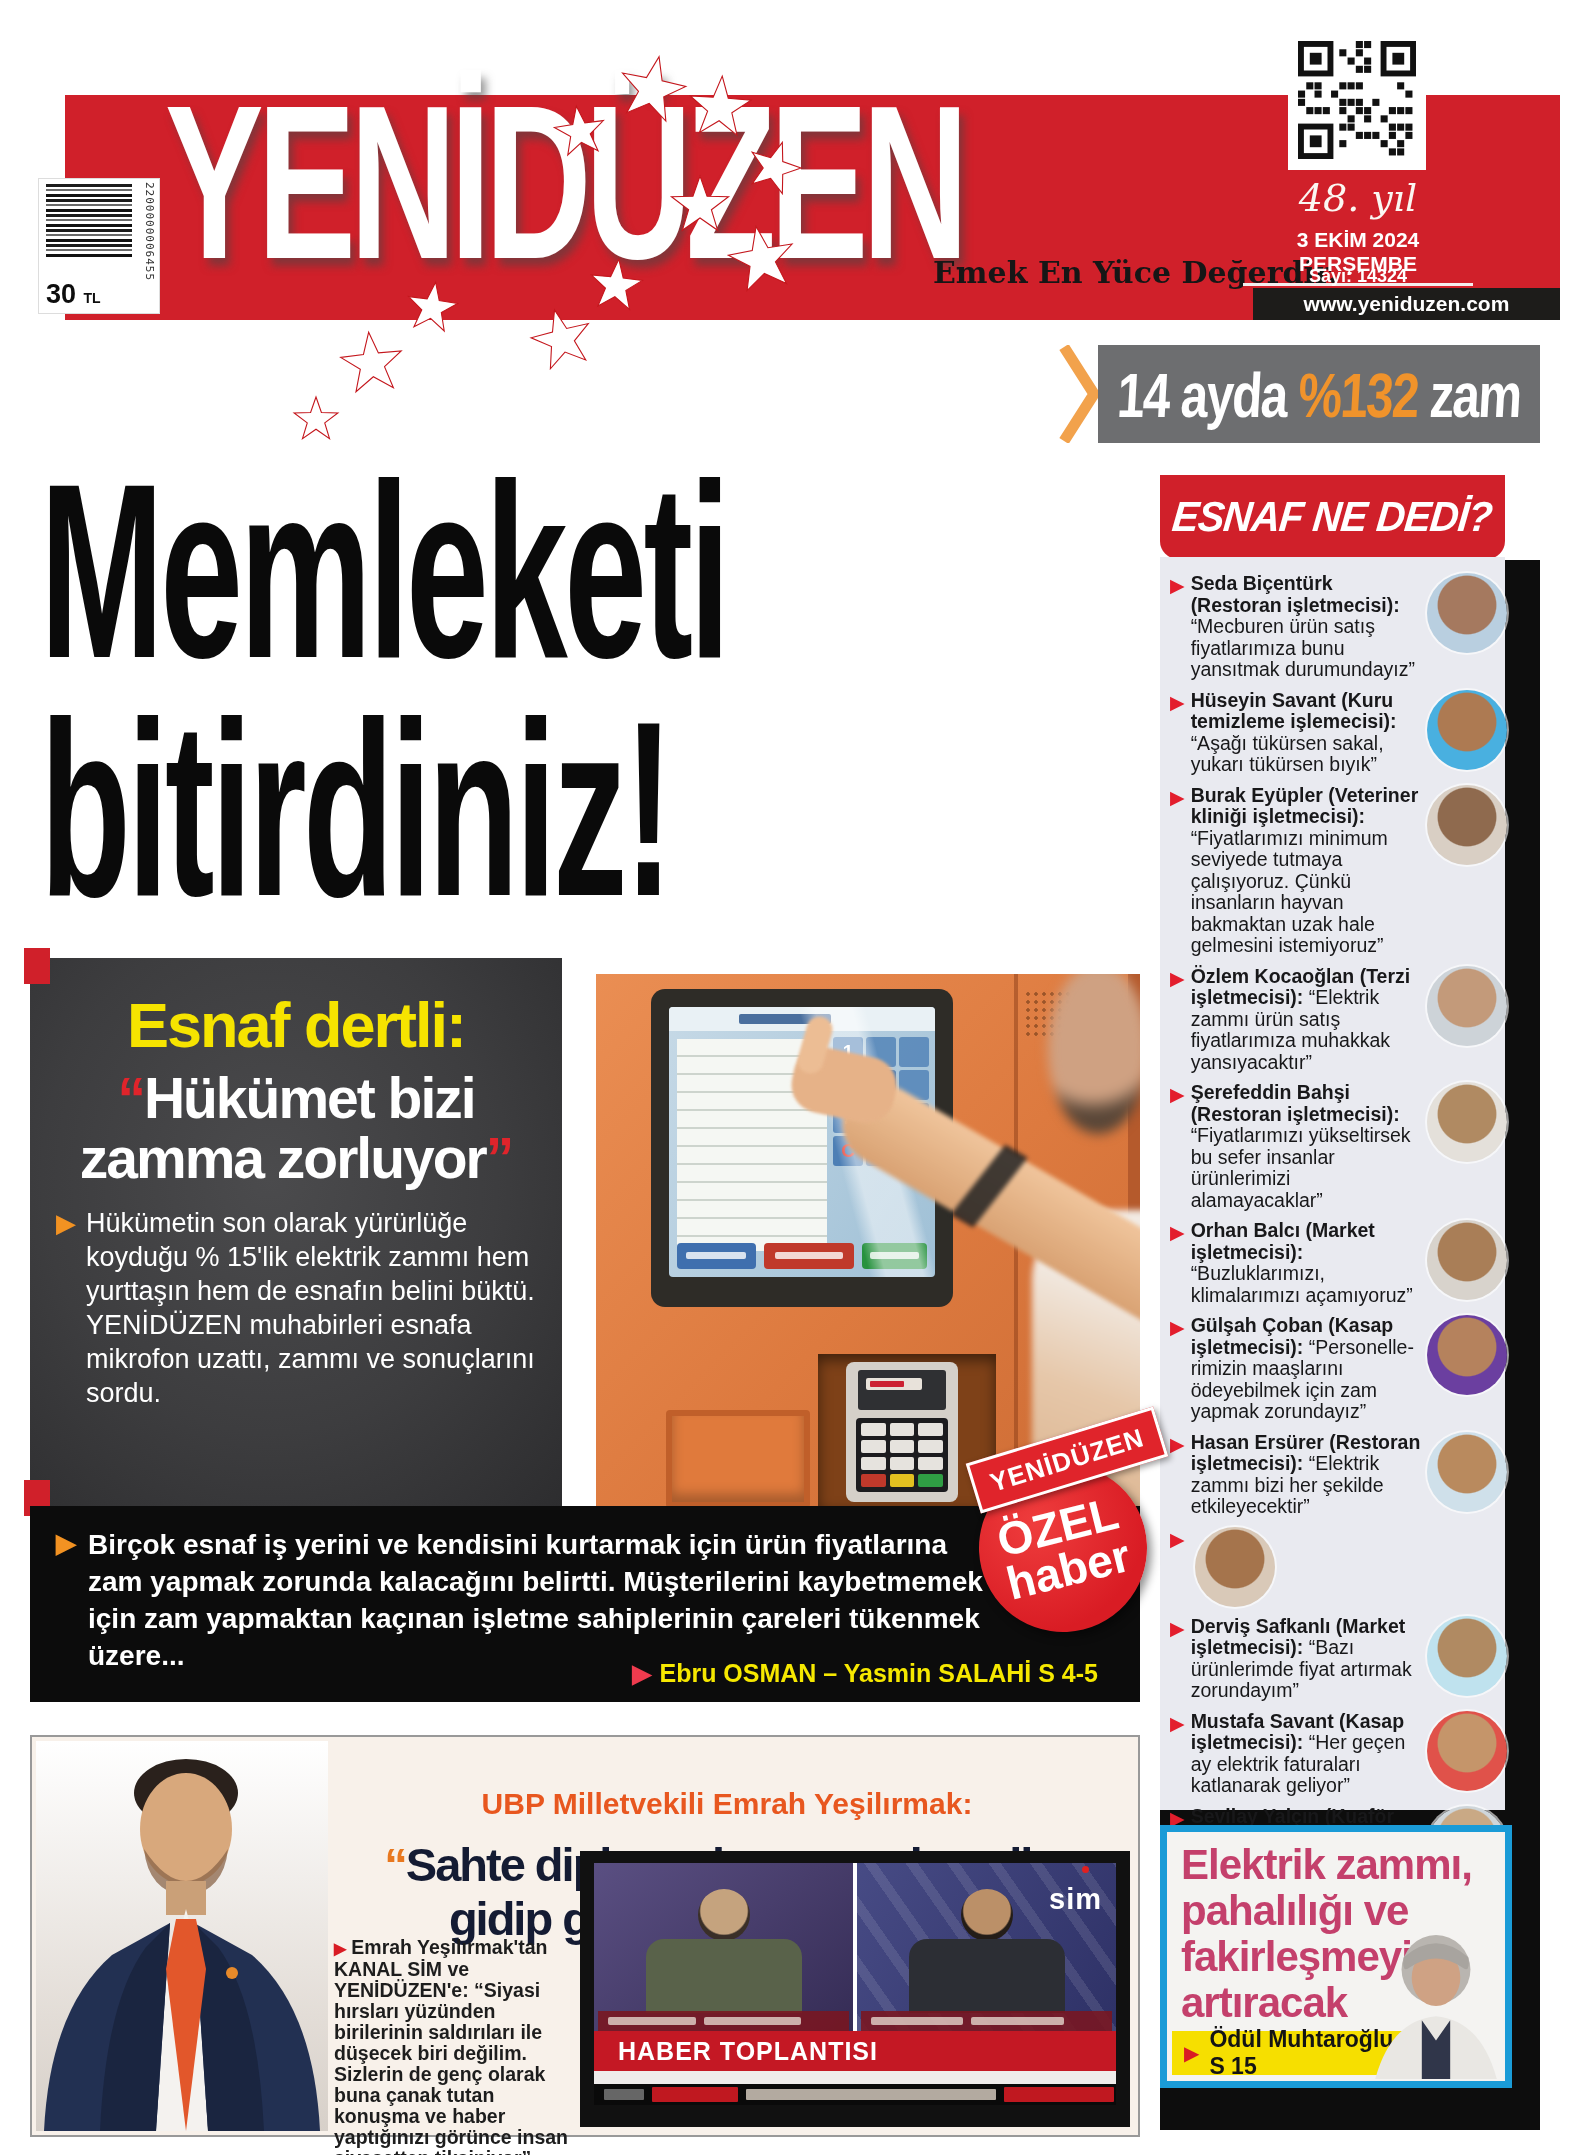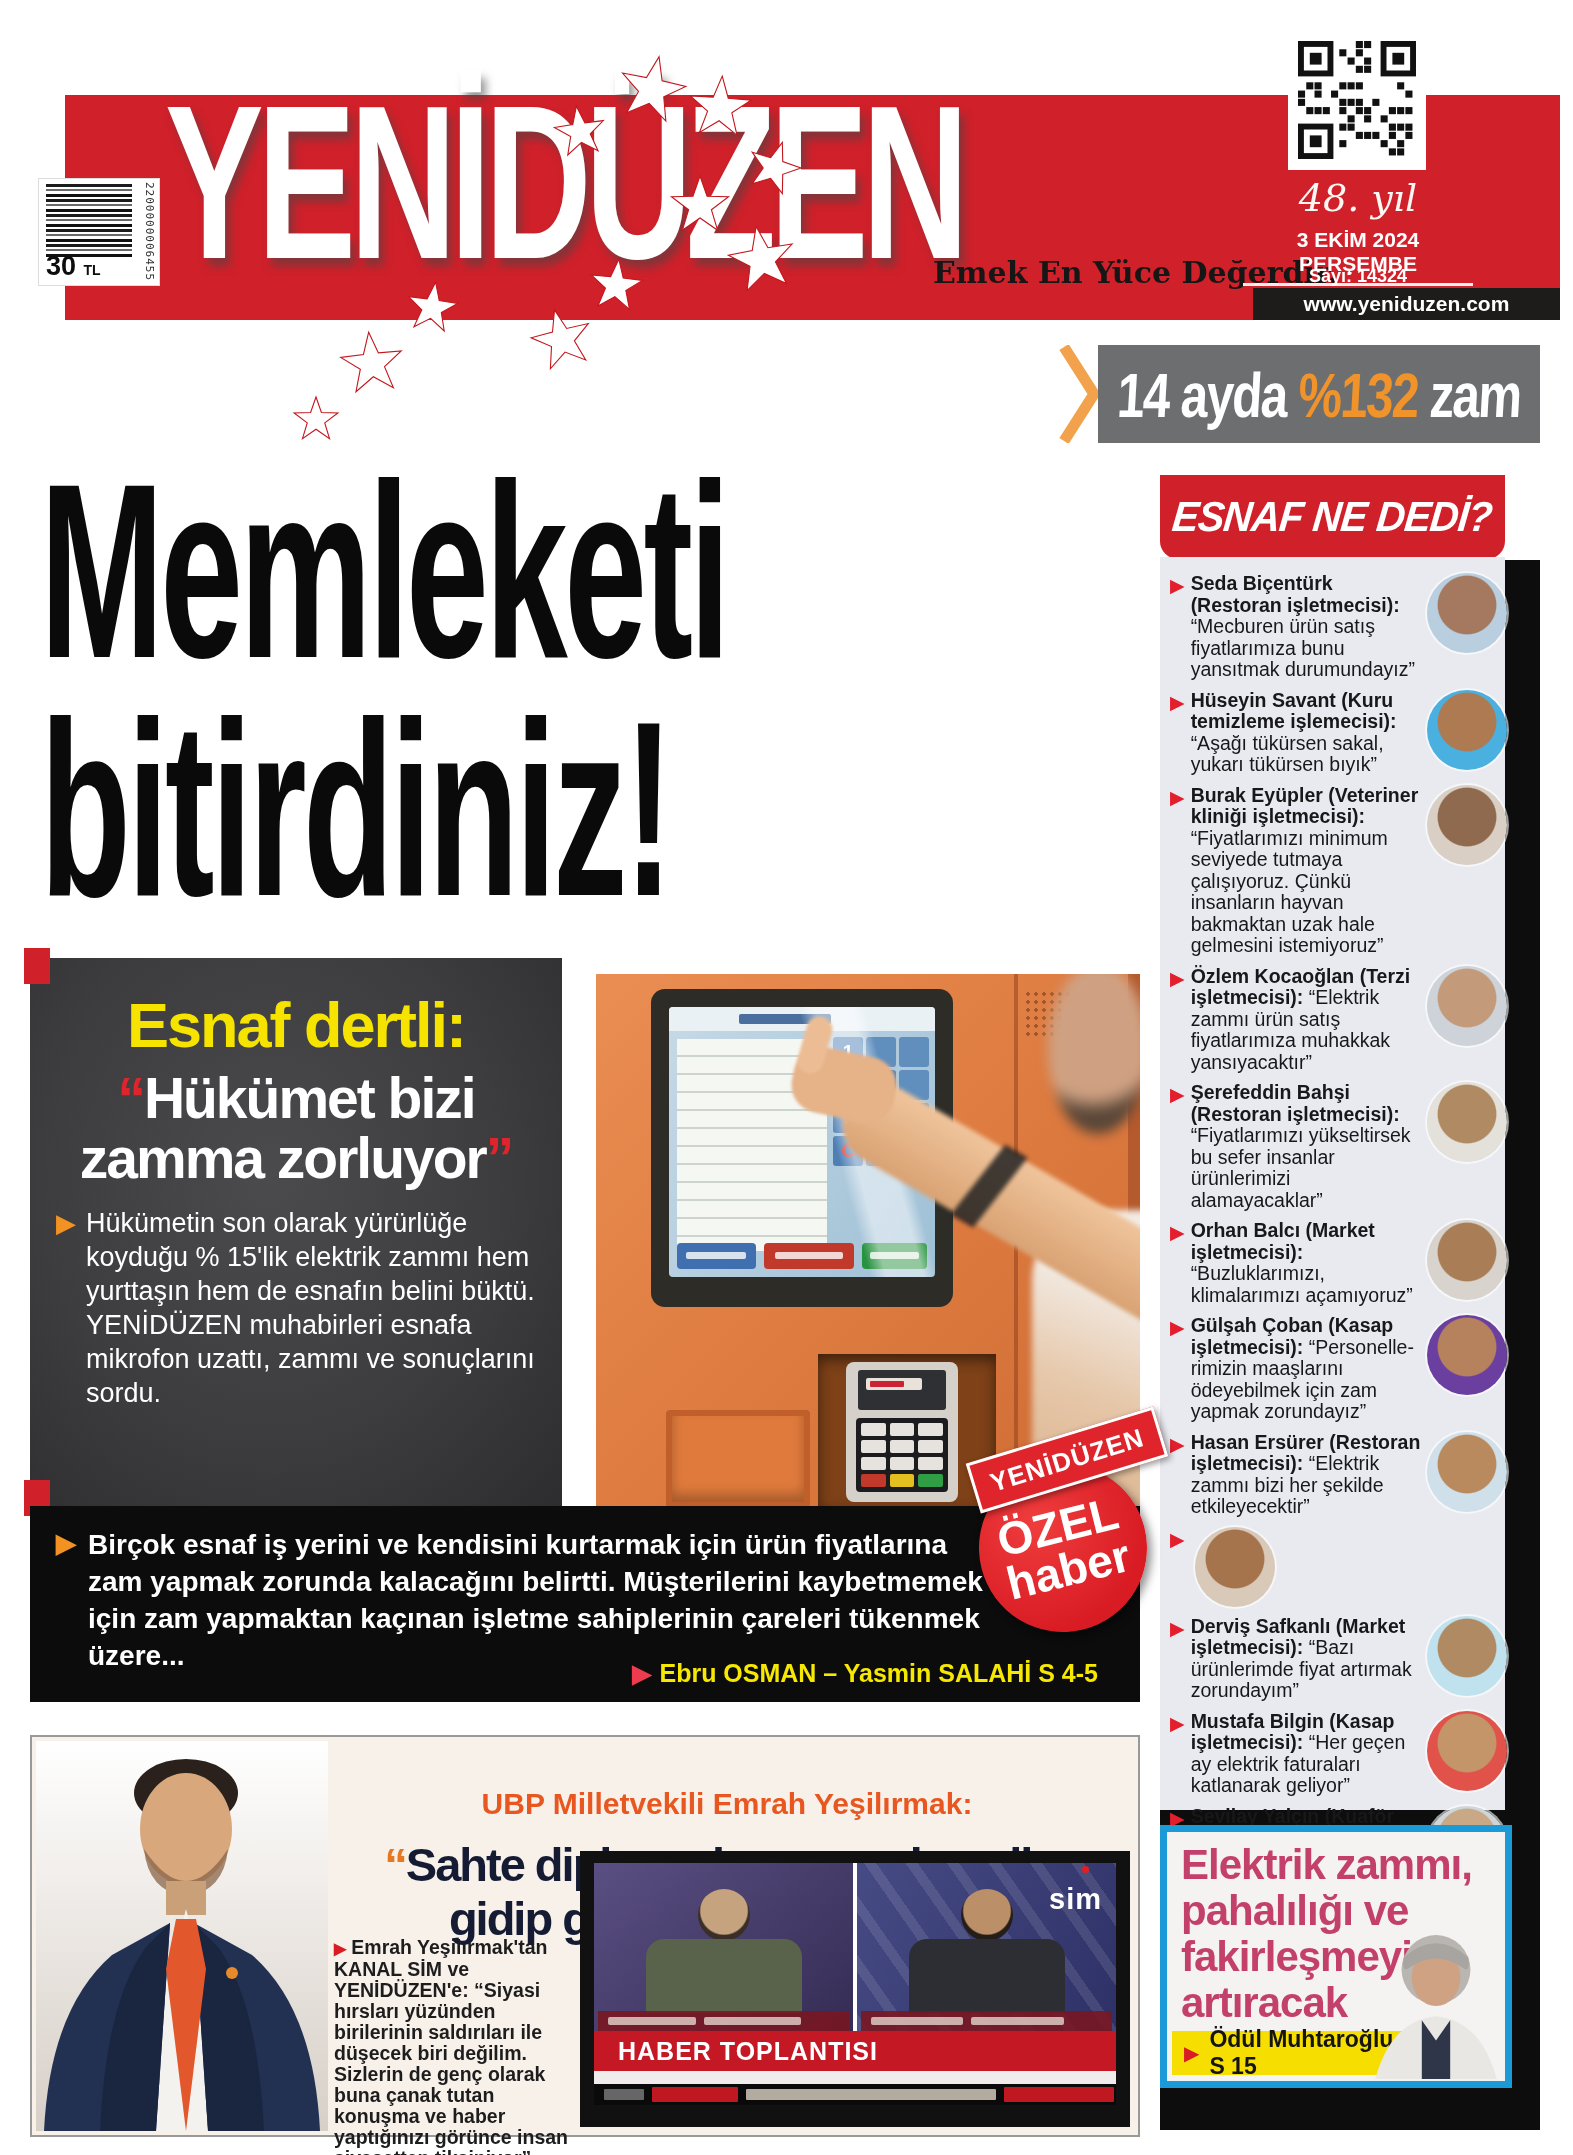--- a/index.html
+++ b/index.html
@@ -5,21 +5,21 @@
   html,body{margin:0;padding:0;background:#fff;}
   .page{position:relative;width:1573px;height:2155px;background:#fff;overflow:hidden;
         font-family:"Liberation Sans",sans-serif;color:#111;}
 
   
   .red-band{position:absolute;left:65px;top:95px;width:1495px;height:225px;background:#d0202a;}
   .logo{position:absolute;left:100px;top:-38px;font-size:185px;font-weight:900;color:#fff;
         letter-spacing:-8px;white-space:nowrap;transform:scale(.8,1.18);transform-origin:left top;
         text-shadow:6px 7px 9px rgba(70,70,70,.55);}
   .stars{position:absolute;left:280px;top:28px;width:560px;height:420px;pointer-events:none;}
-  .barcode-box{position:absolute;left:38px;top:178px;width:122px;height:108px;background:#fff;
+  .barcode-box{position:absolute;left:38px;top:178px;width:122px;height:136px;background:#fff;
         box-shadow:0 0 0 1px #ddd inset;}
   .bars{position:absolute;left:8px;top:6px;width:86px;height:74px;
         background:repeating-linear-gradient(180deg,#1c1c1c 0 3px,#fff 3px 5px,#6a6a6a 5px 7px,#fff 7px 10px,#111 10px 13px,#fff 13px 15px);}
   .bc-num{position:absolute;right:4px;top:4px;height:112px;writing-mode:vertical-rl;
         font-family:"DejaVu Sans Mono",monospace;font-size:11px;color:#333;letter-spacing:1px;}
   .price{position:absolute;left:8px;bottom:4px;font-weight:900;font-size:27px;color:#0d0d0d;}
   .price small{font-size:14px;font-weight:700;}
   .motto{position:absolute;left:868px;top:160px;font-family:"DejaVu Serif",serif;
         font-weight:700;font-size:30px;color:#161616;}
   .qr-box{position:absolute;left:1288px;top:30px;width:138px;height:140px;background:#fff;
@@ -465,21 +465,21 @@
         <span class="s-tri">▶</span>
         <span class="s-avatar" style="background: radial-gradient(circle at 50% 40%, rgb(165, 116, 76) 0px, rgb(165, 116, 76) 46%, rgb(217, 201, 184) 48%);"></span>
       </div>
       <div class="s-item">
         <span class="s-tri">▶</span>
         <div class="s-txt"><b>Derviş Safkanlı (Market işletmecisi):</b><span> “Bazı ürünlerimde fiyat artırmak zorundayım”</span></div>
         <span class="s-avatar" style="background: radial-gradient(circle at 50% 40%, rgb(176, 138, 98) 0px, rgb(176, 138, 98) 46%, rgb(191, 226, 238) 48%);"></span>
       </div>
       <div class="s-item">
         <span class="s-tri">▶</span>
-        <div class="s-txt"><b>Mustafa Bilgin (Kasap işletmecisi):</b><span> “Her geçen ay elektrik faturaları katlanarak geliyor”</span></div>
+        <div class="s-txt"><b>Mustafa Savant (Kasap işletmecisi):</b><span> “Her geçen ay elektrik faturaları katlanarak geliyor”</span></div>
         <span class="s-avatar" style="background: radial-gradient(circle at 50% 40%, rgb(197, 149, 106) 0px, rgb(197, 149, 106) 46%, rgb(224, 82, 74) 48%);"></span>
       </div>
       <div class="s-item">
         <span class="s-tri">▶</span>
         <div class="s-txt"><b>Sevilay Yalçın (Kuaför işletmecisi):</b><span> “Faturaları karşılamak için bazı giderlerimizde kesinti yapmamız gerekecek”</span></div>
         <span class="s-avatar" style="background: radial-gradient(circle at 50% 40%, rgb(201, 169, 133) 0px, rgb(201, 169, 133) 46%, rgb(207, 214, 218) 48%);"></span>
       </div>
     </div>
 
   <div class="opinion">

